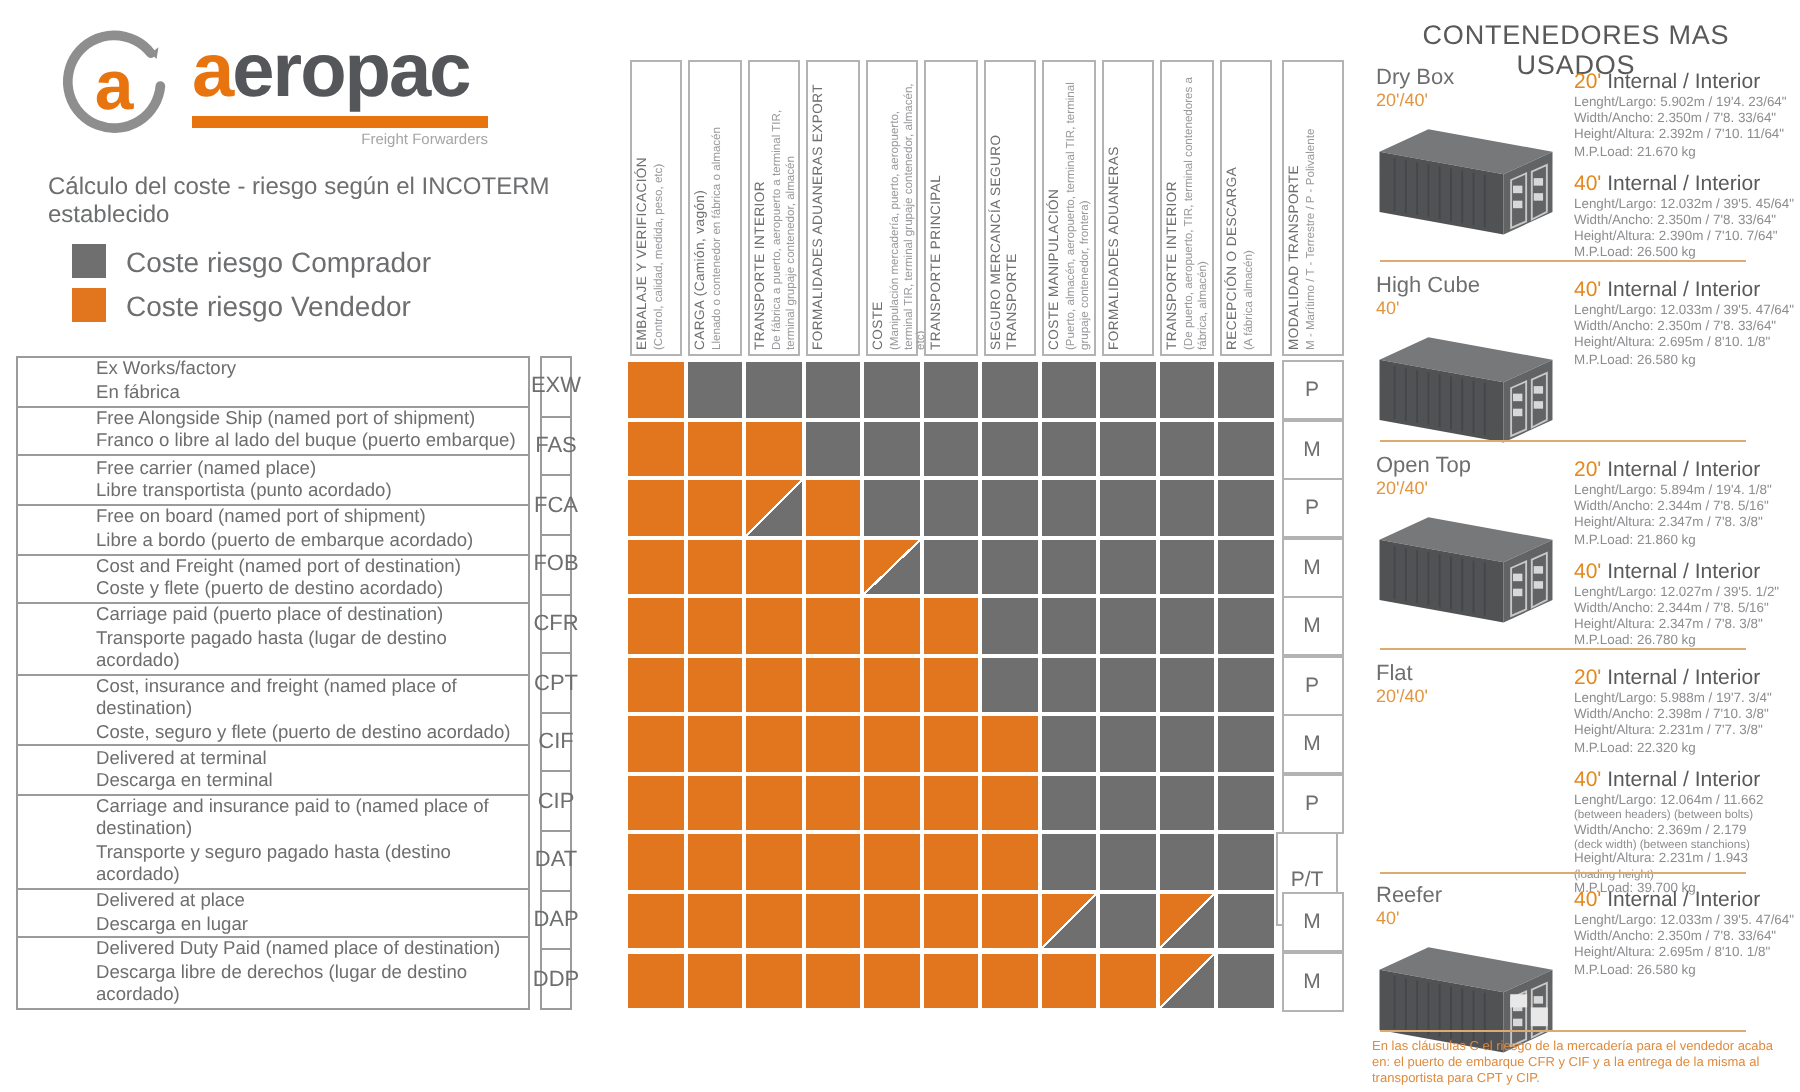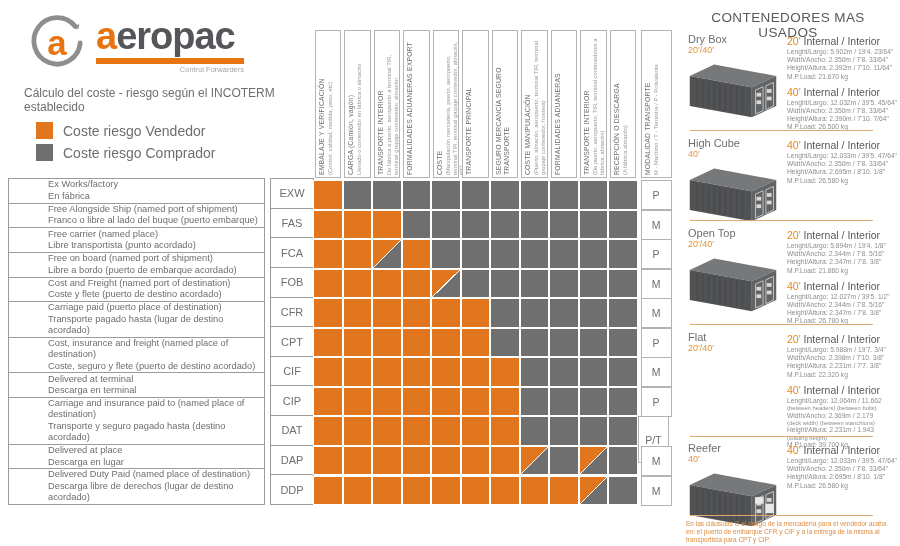--- a/index.html
+++ b/index.html
@@ -22,21 +22,21 @@
   .leg-sq{width:17px;height:17px;margin-right:10px;}
   .leg-lbl{font-size:14px;color:#6d6e70;}
 
   
   .tbl{position:absolute;left:8px;top:178px;width:257px;height:327px;border:1px solid #9b9b9b;
        box-sizing:border-box;display:flex;flex-direction:column;background:#fff;}
   .tbl-row{flex:1;border-bottom:1px solid #9b9b9b;display:flex;flex-direction:column;
            justify-content:center;padding-left:8px;padding-right:4px;}
   .tbl-row:last-child{border-bottom:none;}
   .tbl-en,.tbl-es{font-size:9.3px;color:#6d6e70;line-height:11.5px;margin-left:31px;}
-  .codes{position:absolute;left:270px;top:178px;width:44px;height:327px;border:1px solid #9b9b9b;
+  .codes{position:absolute;left:270px;top:178px;width:16px;height:327px;border:1px solid #9b9b9b;
          box-sizing:border-box;display:flex;flex-direction:column;background:#fff;}
   .code-cell{flex:1;border-bottom:1px solid #9b9b9b;display:flex;align-items:center;
              justify-content:center;font-size:11px;color:#6d6e70;}
   .code-cell:last-child{border-bottom:none;}
 
   
   .mx-head{position:absolute;top:30px;height:148px;background:#fff;border:1px solid #b3b3b3;
            box-sizing:border-box;}
   .mx-head-inner{position:absolute;left:2px;top:144px;width:140px;height:24px;
                  transform-origin:0 0;transform:rotate(-90deg);}
@@ -71,33 +71,33 @@
   <div class="logo-icon">
     <svg viewBox="0 0 60 60" width="58" height="58">
       <path d="M 49 13 A 24 24 0 1 0 54 30" fill="none" stroke="#8e8e8e" stroke-width="5" stroke-linecap="round"></path>
       <path d="M 49 13 l 4 -3 l -1 6 z" fill="#8e8e8e"></path>
       <text x="30" y="42" text-anchor="middle" font-family="Liberation Sans, sans-serif" font-size="36" font-weight="bold" fill="#e87410">a</text>
     </svg>
   </div>
   <div class="wordmark">
     <div class="wm-text"><span class="first">a</span><span>eropac</span></div>
     <div class="wm-bar"></div>
-    <div class="wm-tag">Control Forwarders</div>
+    <div class="wm-tag">Freight Forwarders</div>
   </div>
 
   <div class="subtitle">Cálculo del coste - riesgo según el INCOTERM establecido</div>
 
   <div class="legend">
+    <div class="leg-row">
+      <div class="leg-sq" style="background: rgb(111, 111, 111);"></div>
+      <div class="leg-lbl">Coste riesgo Comprador</div>
+    </div>
     <div class="leg-row">
       <div class="leg-sq" style="background: rgb(226, 118, 30);"></div>
       <div class="leg-lbl">Coste riesgo Vendedor</div>
-    </div>
-    <div class="leg-row">
-      <div class="leg-sq" style="background: rgb(111, 111, 111);"></div>
-      <div class="leg-lbl">Coste riesgo Comprador</div>
     </div>
   </div>
 
   <div class="tbl">
       <div class="tbl-row">
         <div class="tbl-en">Ex Works/factory</div>
         <div class="tbl-es">En fábrica</div>
       </div>
       <div class="tbl-row">
         <div class="tbl-en">Free Alongside Ship (named port of shipment)</div>

